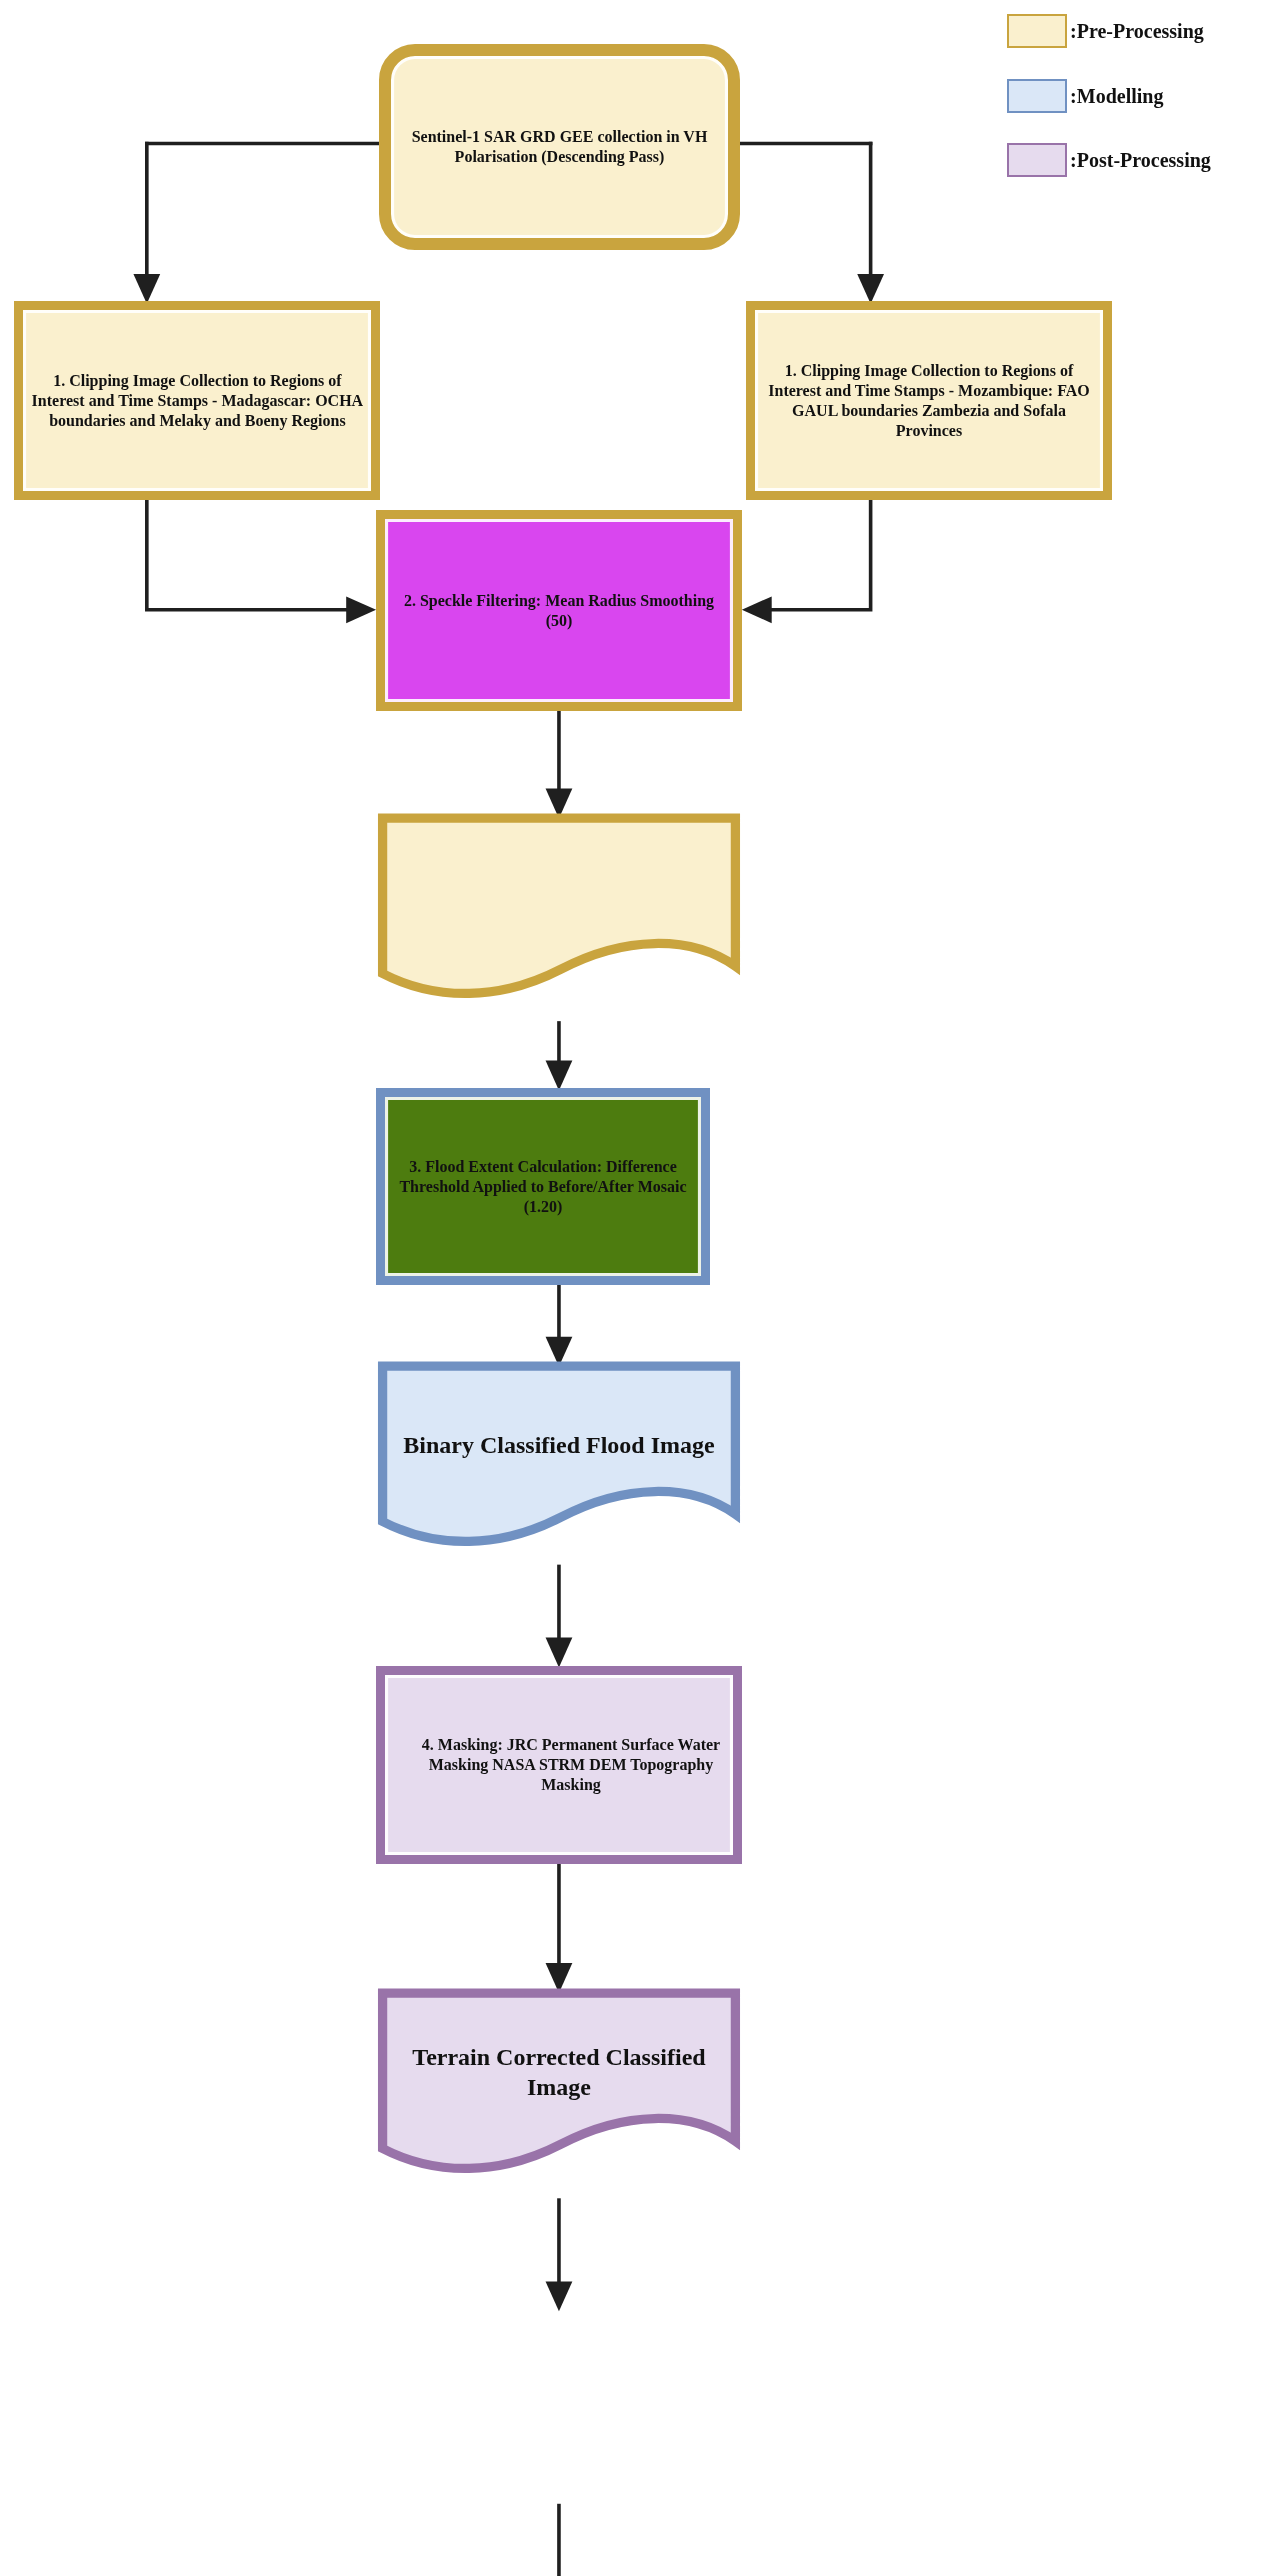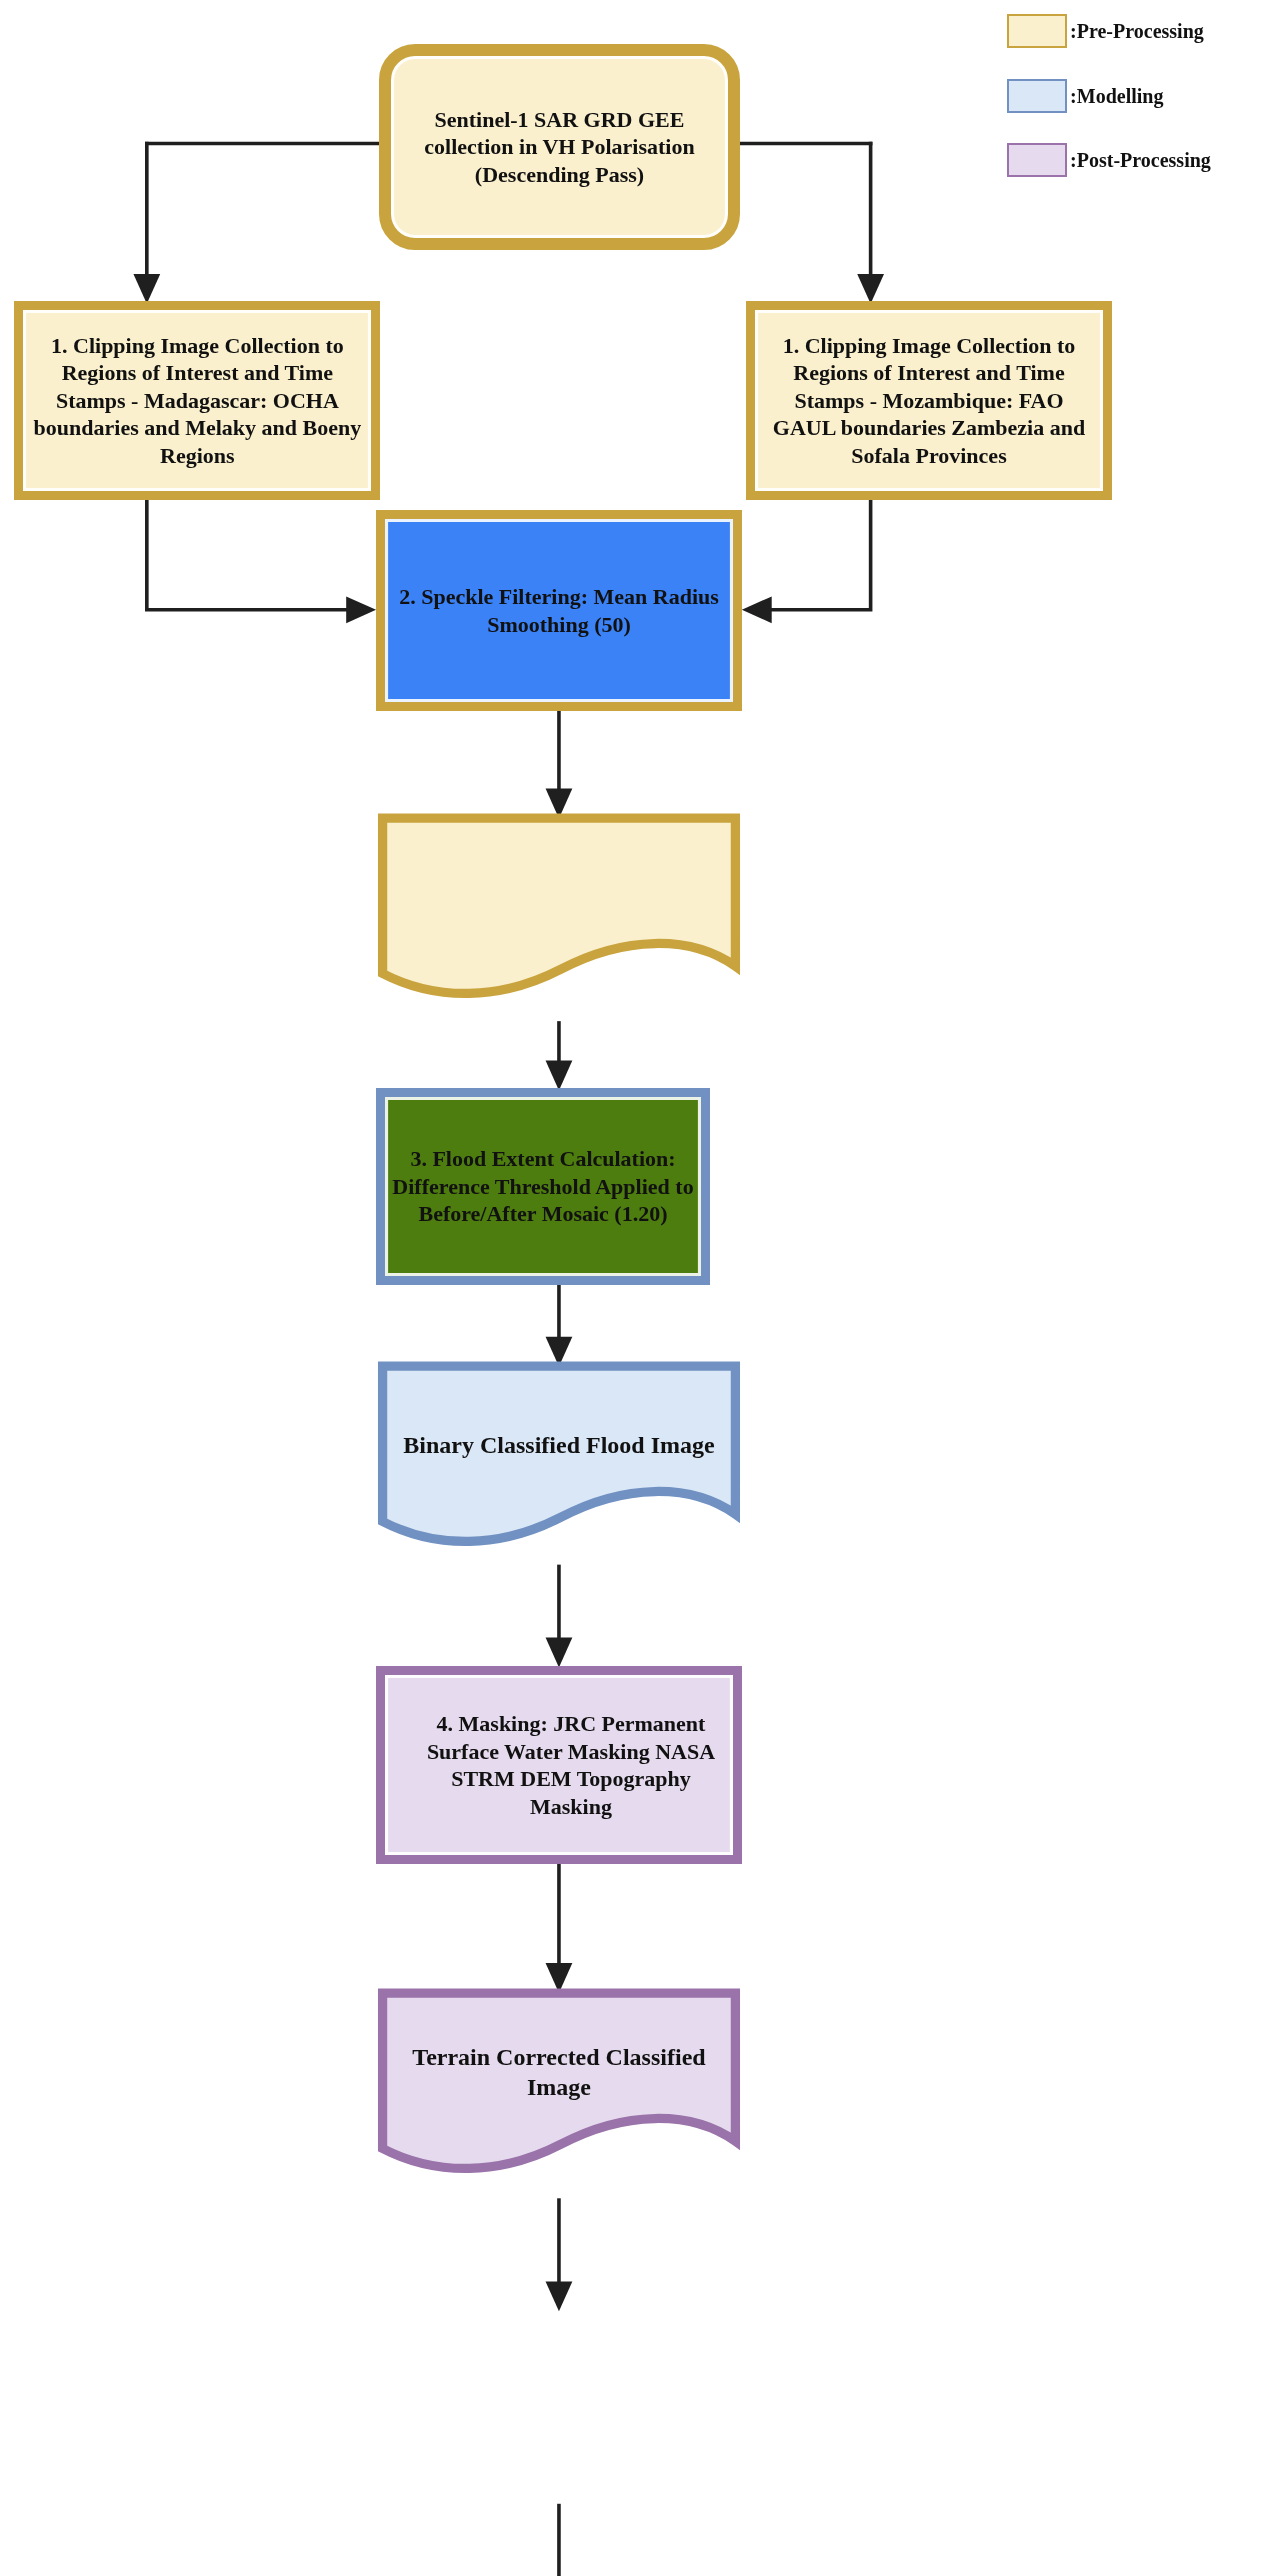--- a/index.html
+++ b/index.html
@@ -12,21 +12,21 @@
     color:#111111;
   }
   #connectors{position:absolute;left:0;top:0;z-index:0;}
   .node{
     position:absolute;z-index:2;
     display:flex;align-items:center;justify-content:center;
     text-align:center;
     box-sizing:border-box;
     border-style:solid;
     box-shadow:inset 0 0 0 3.1px rgba(255,255,255,0.9);
-    font-size:22px;line-height:1.25;
+    font-size:16px;line-height:1.25;
   }
   .node .lbl{padding:0 7.2px;}
   .rect{border-width:9.3px;justify-content:center;}
   .rounded-top{border-width:12.4px;border-radius:36px;}
   .doc{
     position:absolute;z-index:2;
     box-sizing:border-box;
     font-size:24px;line-height:1.25;
   }
   .doc svg{position:absolute;left:0;top:0;display:block;}
@@ -101,21 +101,21 @@
   </div>
 
   <div class="node rect" style="left: 14.4px; top: 301px; width: 366px; height: 199px; background: rgb(250, 240, 206); border-color: rgb(201, 164, 62);">
     <div class="lbl">1. Clipping Image Collection to Regions of Interest and Time Stamps - Madagascar: OCHA boundaries and Melaky and Boeny Regions</div>
   </div>
 
   <div class="node rect" style="left: 746px; top: 301px; width: 366px; height: 199px; background: rgb(250, 240, 206); border-color: rgb(201, 164, 62);">
     <div class="lbl">1. Clipping Image Collection to Regions of Interest and Time Stamps - Mozambique: FAO GAUL boundaries Zambezia and Sofala Provinces</div>
   </div>
 
-  <div class="node rect" style="left: 376px; top: 510px; width: 366px; height: 201px; background: #3b82f6; border-color: rgb(201, 164, 62);">
+  <div class="node rect" style="left: 376px; top: 510px; width: 366px; height: 201px; background: #d946ef; border-color: rgb(201, 164, 62);">
     <div class="lbl">2. Speckle Filtering: Mean Radius Smoothing (50)</div>
   </div>
 
   <div class="doc" style="left:376px;top:812px;width:366px;height:216px;">
     <svg width="366" height="216" viewBox="0 0 710 420">
       <path d="M 12,12 L 698,12 L 698,300 C 610,238 480,242 358,306 C 242,366 116,368 12,314 Z" stroke-width="18" style="fill: rgb(250, 240, 206); stroke: rgb(201, 164, 62);"></path>
     </svg>
   </div>
 
   <div class="node rect" style="left: 376px; top: 1088px; width: 334px; height: 197px; background: #4d7c0f; border-color: rgb(112, 145, 194);">

